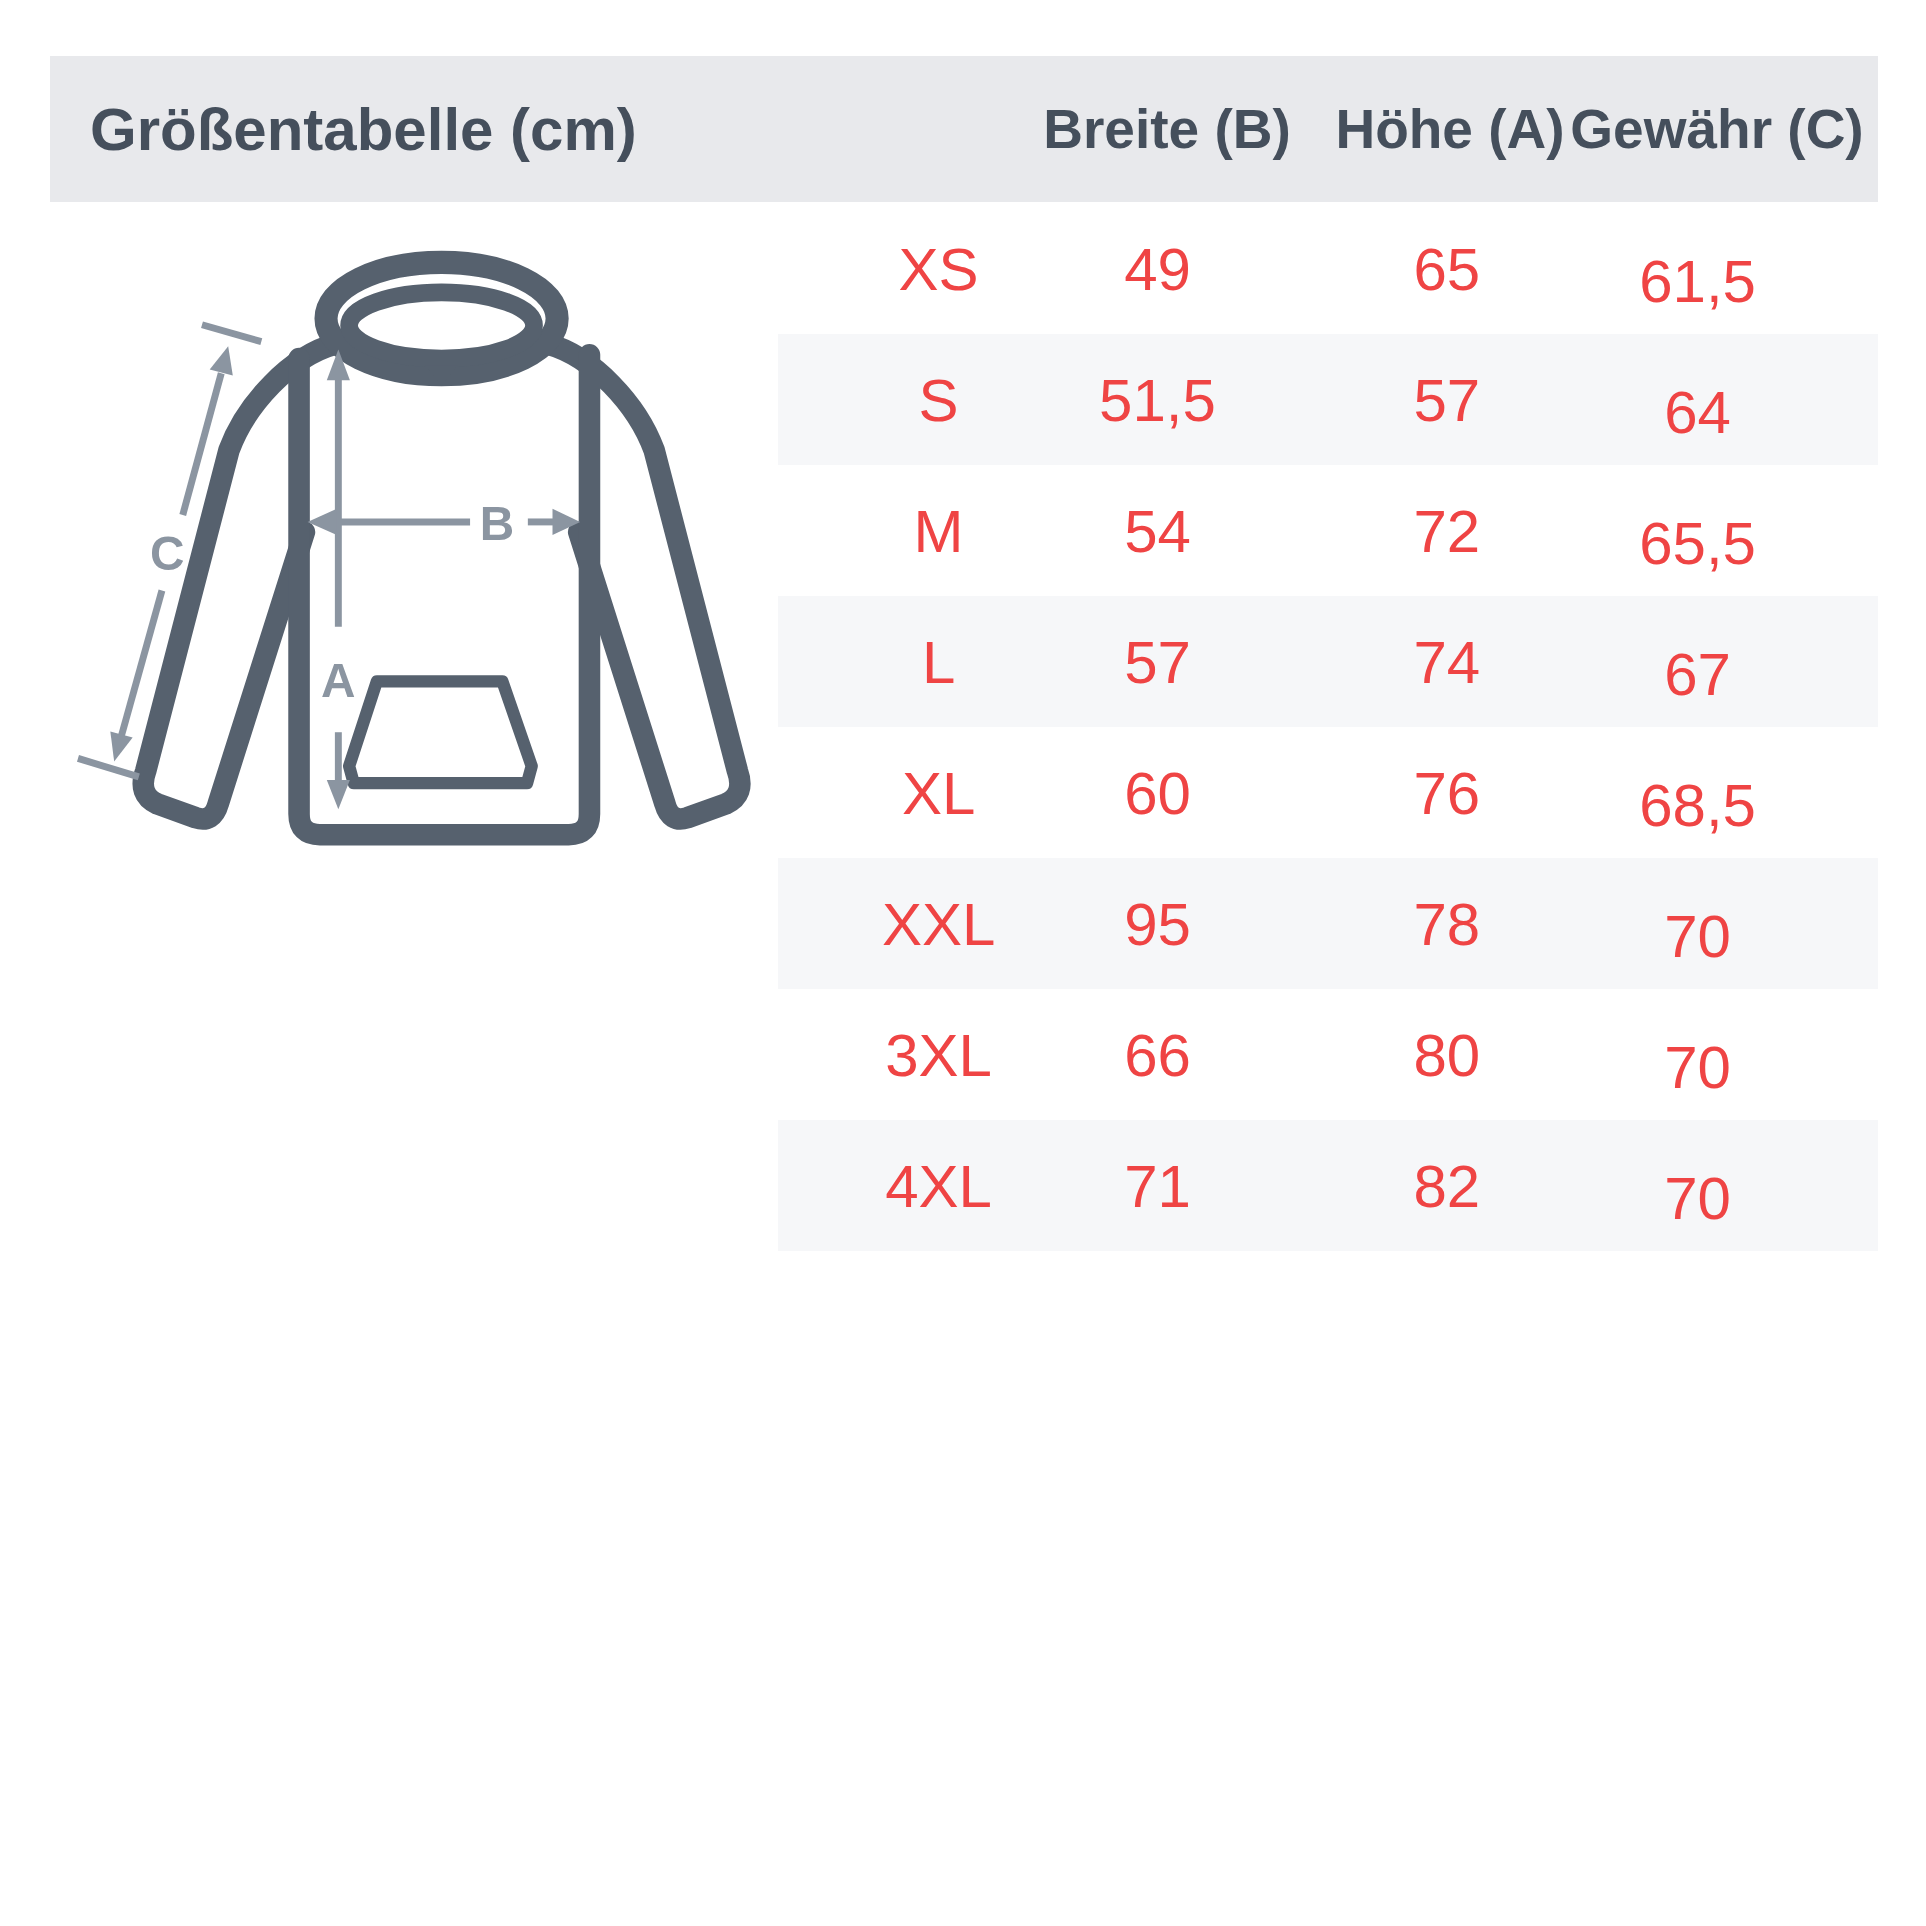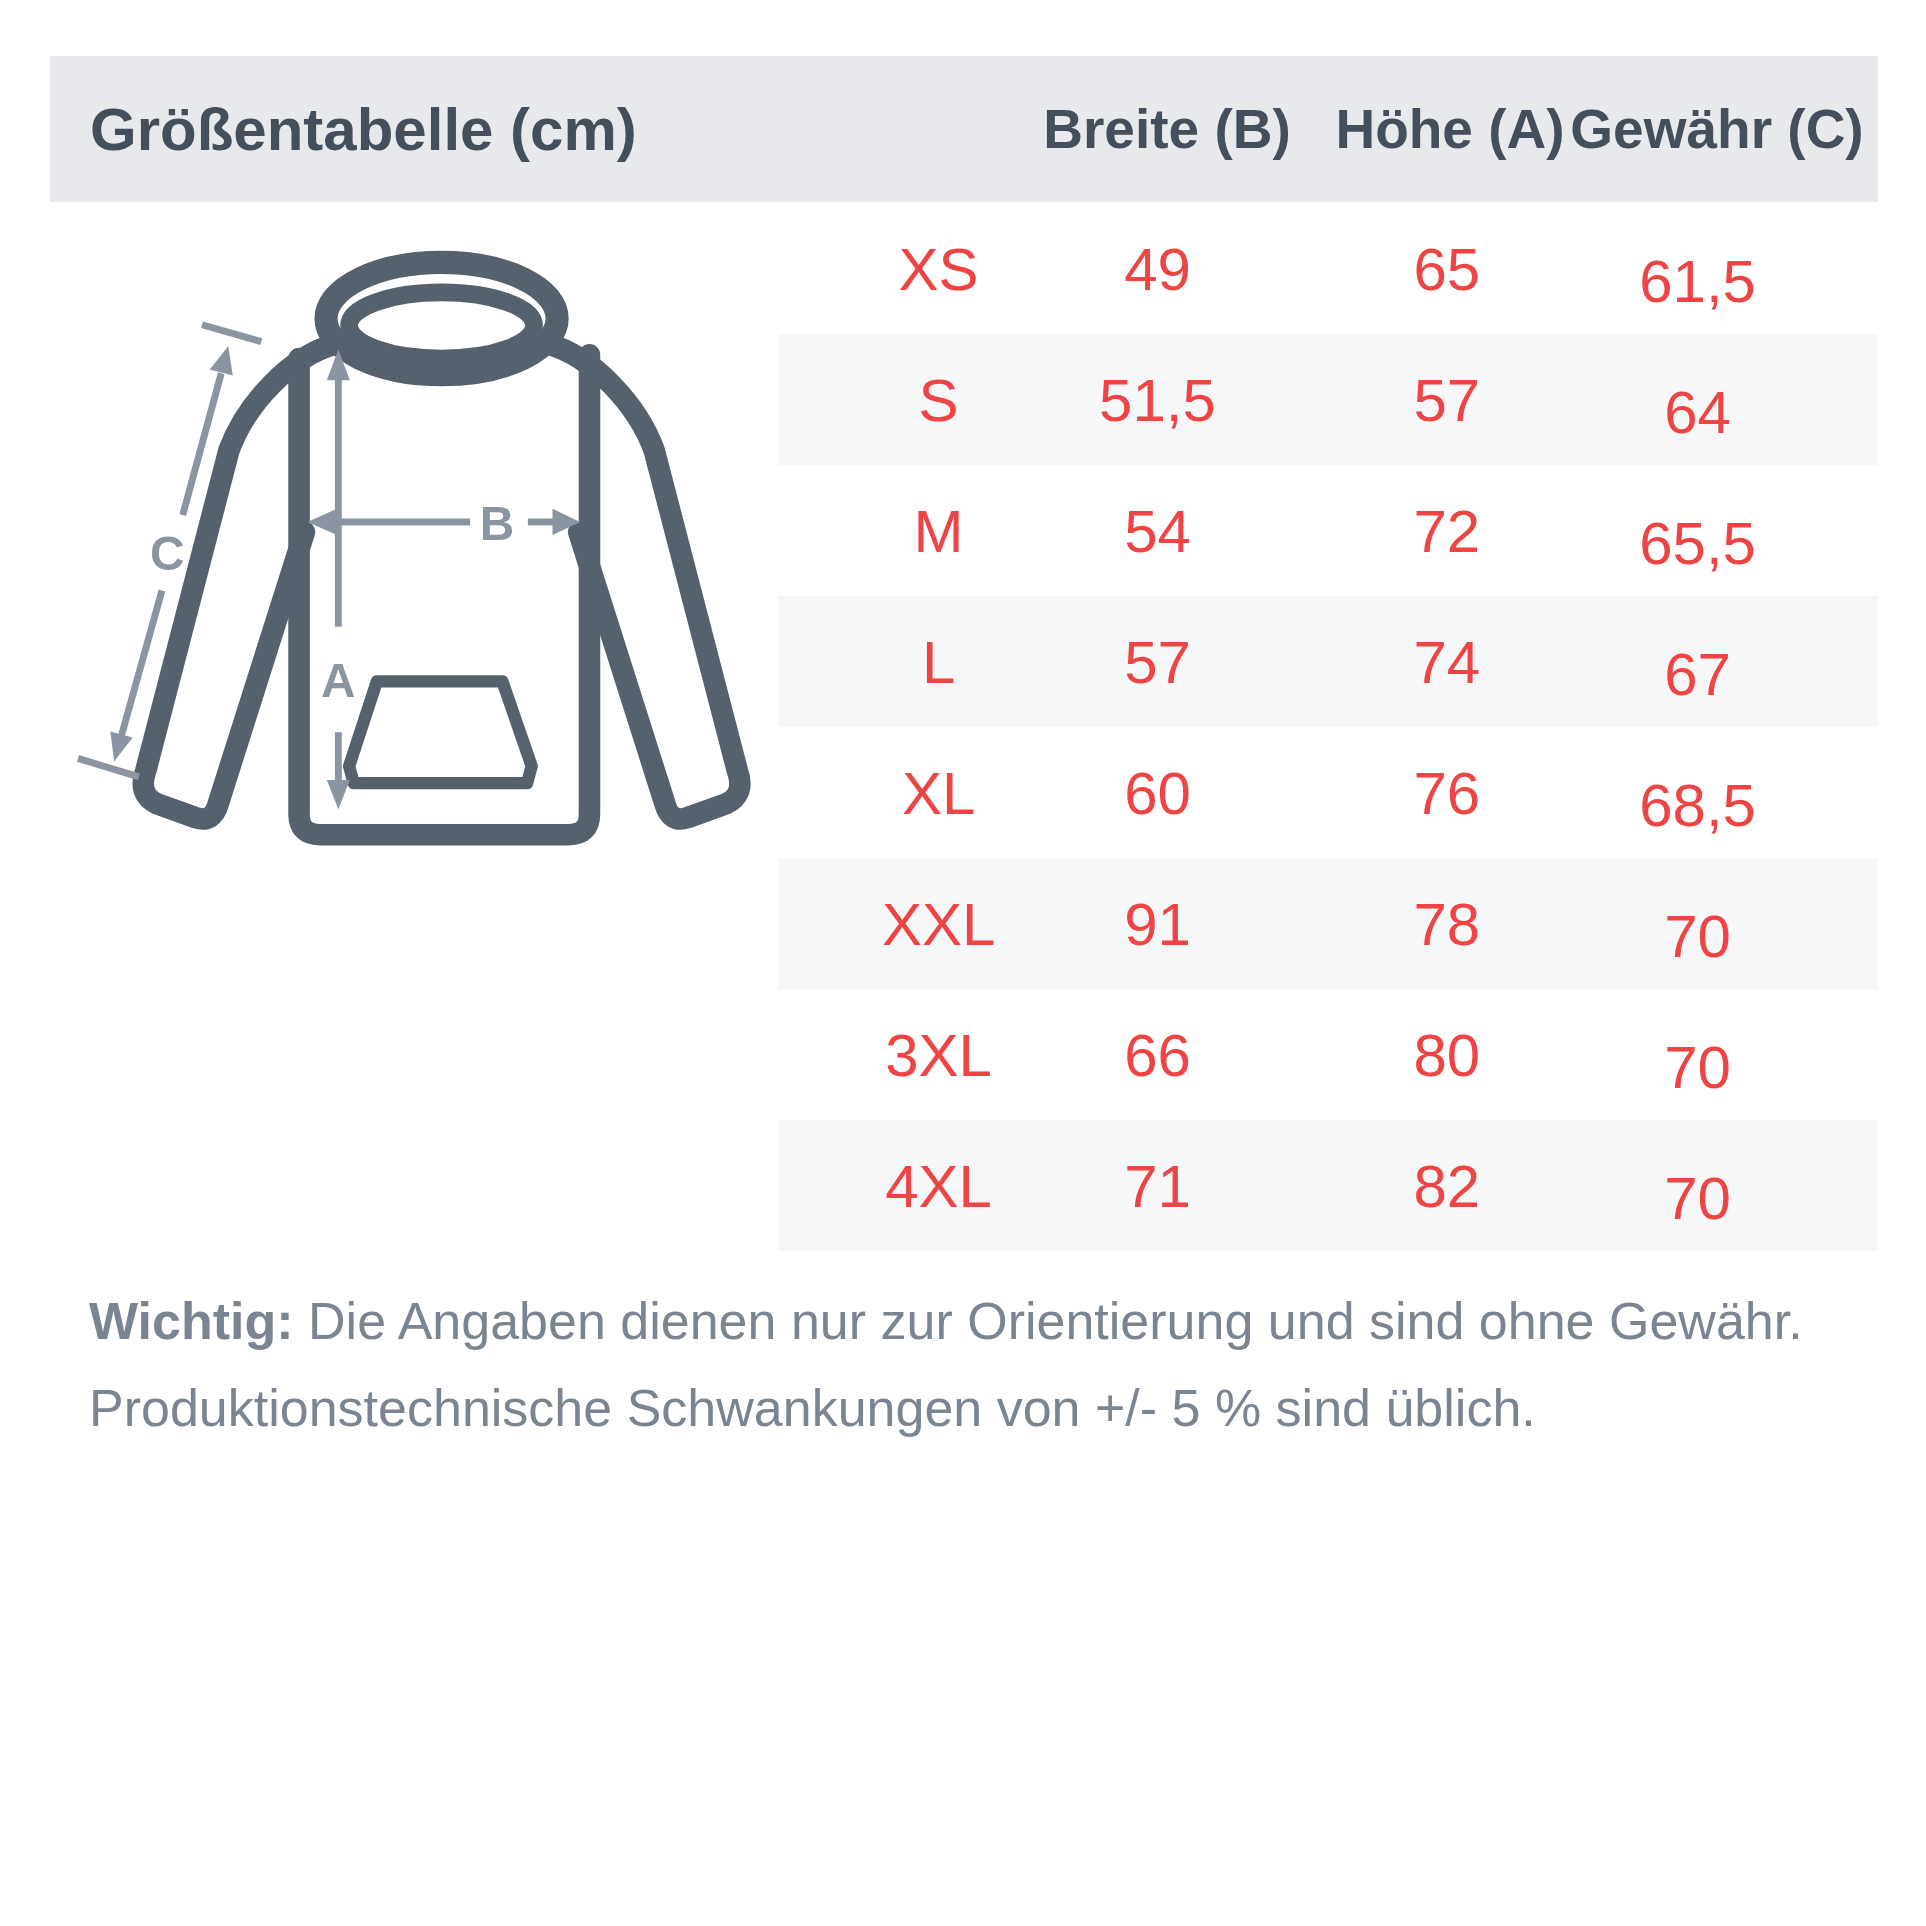--- a/index.html
+++ b/index.html
@@ -127,37 +127,33 @@
       <div class="cell c-aermel">67</div>
     </div>
     <div class="srow">
       <div class="cell c-size">XL</div>
       <div class="cell c-breite">60</div>
       <div class="cell c-hoehe">76</div>
       <div class="cell c-aermel">68,5</div>
     </div>
     <div class="srow striped">
       <div class="cell c-size">XXL</div>
-      <div class="cell c-breite">91</div>
+      <div class="cell c-breite">95</div>
       <div class="cell c-hoehe">78</div>
       <div class="cell c-aermel">70</div>
     </div>
     <div class="srow">
       <div class="cell c-size">3XL</div>
       <div class="cell c-breite">66</div>
       <div class="cell c-hoehe">80</div>
       <div class="cell c-aermel">70</div>
     </div>
     <div class="srow striped">
       <div class="cell c-size">4XL</div>
       <div class="cell c-breite">71</div>
       <div class="cell c-hoehe">82</div>
       <div class="cell c-aermel">70</div>
     </div>
   </div>
 
-  <div class="note">
-    <span class="note-line"><span class="note-bold">Wichtig:</span><span> Die Angaben dienen nur zur Orientierung und sind ohne Gewähr.</span></span>
-    <span class="note-line">Produktionstechnische Schwankungen von +/- 5 % sind üblich.</span>
-  </div>
 
 </div>
 
 
 </body></html>

